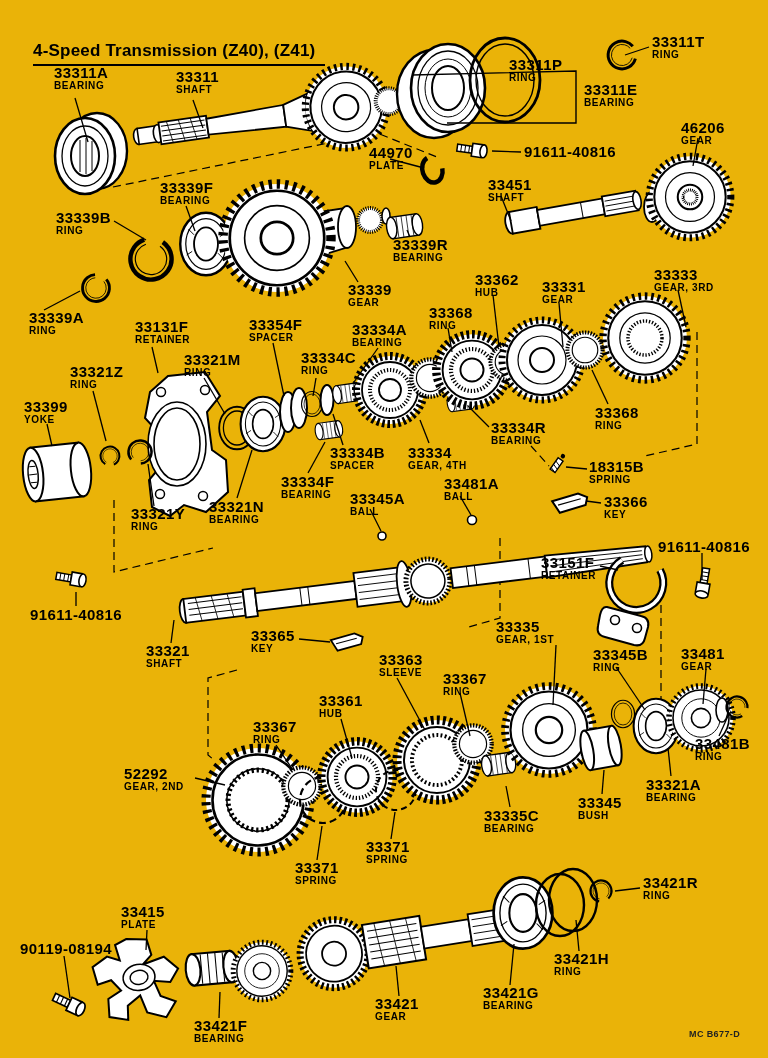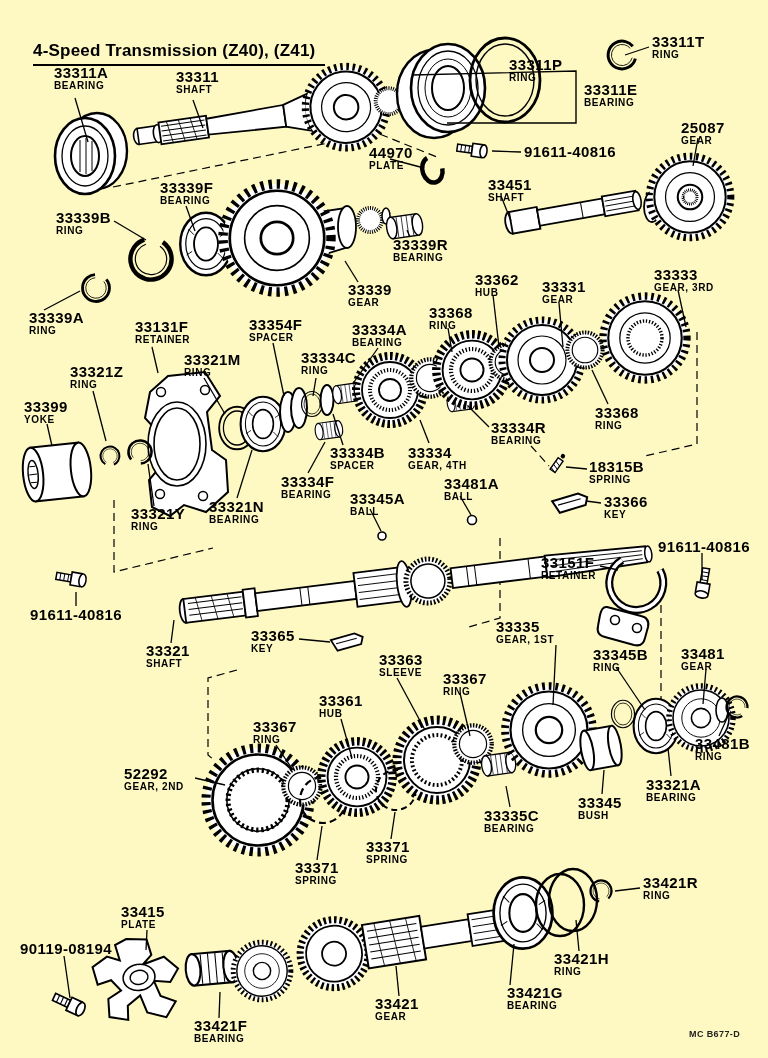--- a/index.html
+++ b/index.html
@@ -1,16 +1,16 @@
 <!DOCTYPE html>
 <html><head>
 <meta charset="utf-8">
 <style>
   html,body{margin:0;padding:0;background:#fff;}
-  .page{position:relative;width:768px;height:1058px;background:#fef9c3;overflow:hidden;
+  .page{position:relative;width:768px;height:1058px;background:#eab308;overflow:hidden;
         font-family:"Liberation Sans",sans-serif;color:#000;}
   svg.art{position:absolute;left:0;top:0;}
   .dash{stroke:#000;stroke-width:1.2;fill:none;stroke-dasharray:8 5;}
   .ld{stroke:#000;stroke-width:1.3;}
   .title{position:absolute;left:33px;top:41px;font-size:17px;font-weight:700;letter-spacing:.2px;
          border-bottom:2.5px solid #000;padding:0 10px 3px 0;white-space:nowrap;}
   .lbl{position:absolute;white-space:nowrap;}
   .lbl b{display:block;font-size:15px;font-weight:700;letter-spacing:.4px;line-height:14px;}
   .lbl i{display:block;font-style:normal;font-size:10px;font-weight:700;letter-spacing:.6px;line-height:11px;}
   .wm{position:absolute;left:689px;top:1029px;font-size:9px;font-weight:700;color:#222;letter-spacing:.4px;}
@@ -406,21 +406,21 @@
     </div>
 <div class="lbl" style="left:584px;top:83px">
       <b>33311E</b>
       <i>BEARING</i>
     </div>
 <div class="lbl" style="left:652px;top:35px">
       <b>33311T</b>
       <i>RING</i>
     </div>
 <div class="lbl" style="left:681px;top:121px">
-      <b>25087</b>
+      <b>46206</b>
       <i>GEAR</i>
     </div>
 <div class="lbl" style="left:369px;top:146px">
       <b>44970</b>
       <i>PLATE</i>
     </div>
 <div class="lbl" style="left:524px;top:145px">
       <b>91611-40816</b>
       <i></i>
     </div>
@@ -625,21 +625,21 @@
       <i></i>
     </div>
 <div class="lbl" style="left:194px;top:1019px">
       <b>33421F</b>
       <i>BEARING</i>
     </div>
 <div class="lbl" style="left:375px;top:997px">
       <b>33421</b>
       <i>GEAR</i>
     </div>
-<div class="lbl" style="left:507px;top:986px">
+<div class="lbl" style="left:483px;top:986px">
       <b>33421G</b>
       <i>BEARING</i>
     </div>
 <div class="lbl" style="left:554px;top:952px">
       <b>33421H</b>
       <i>RING</i>
     </div>
 
 <div class="wm">MC B677-D</div>
 

